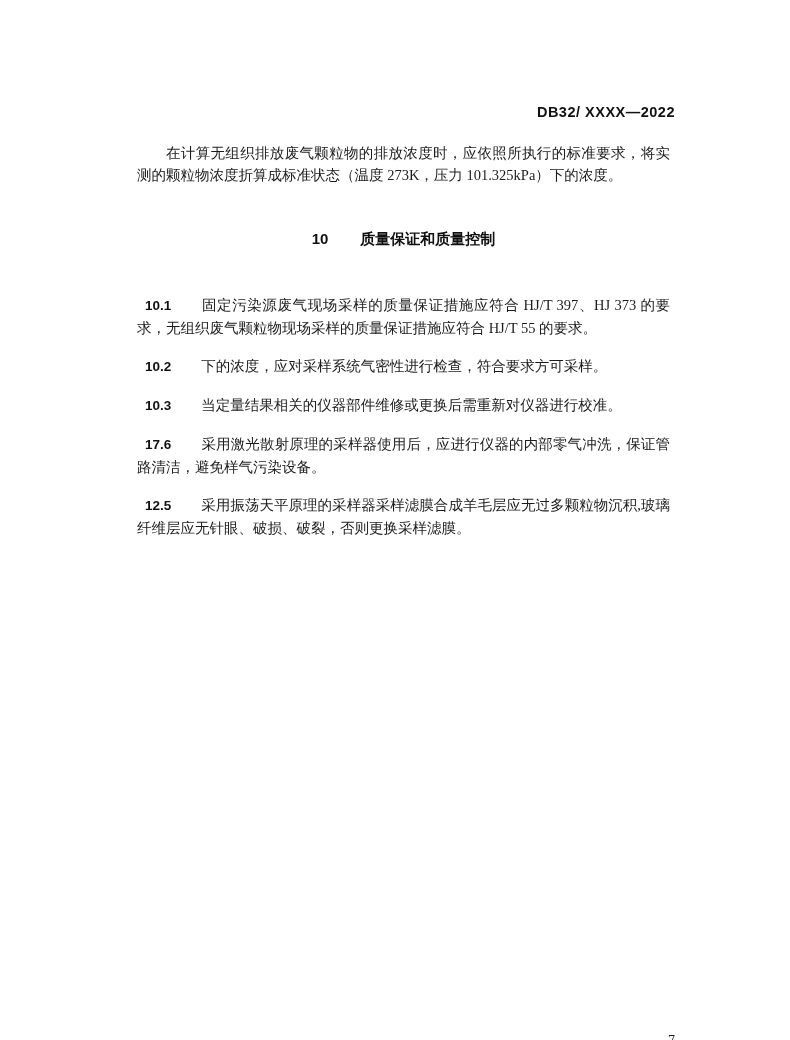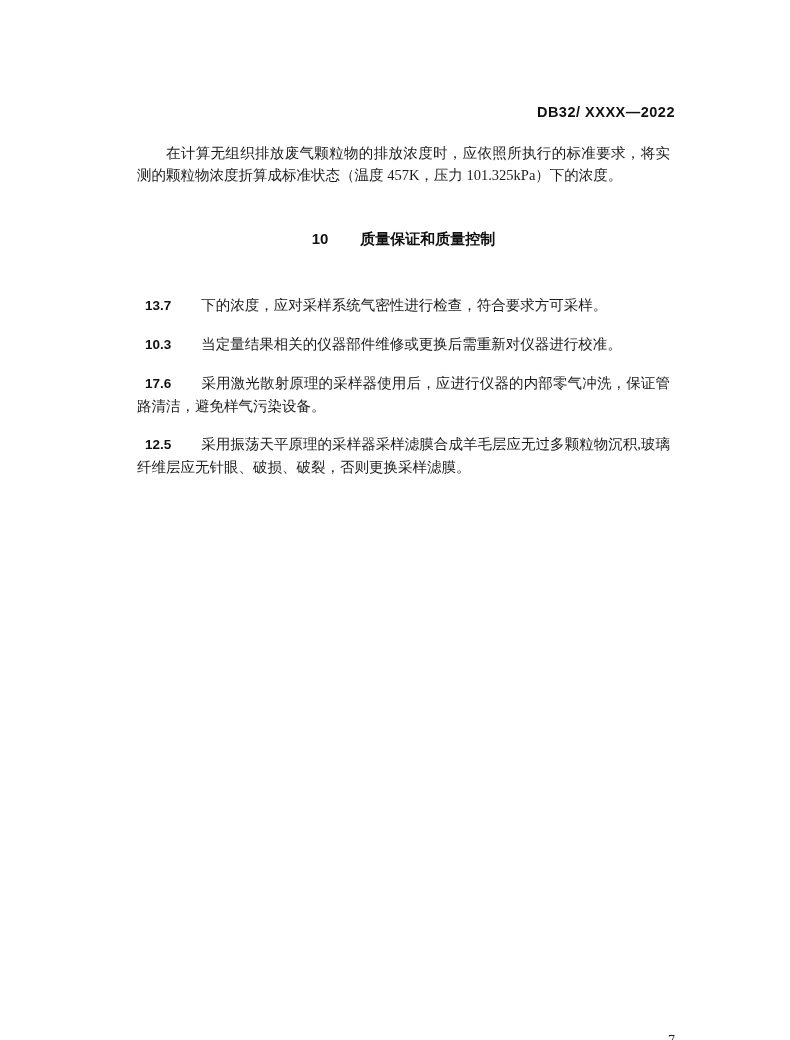--- a/index.html
+++ b/index.html
@@ -84,29 +84,32 @@
 </style>
 </head>
 <body>
 
 <div class="page">
 
   <div class="doc-header">DB32/ XXXX—2022</div>
 
   <div class="text-column">
 
-    <p class="intro">在计算无组织排放废气颗粒物的排放浓度时，应依照所执行的标准要求，将实测的颗粒物浓度折算成标准状态（温度 457K，压力 101.325kPa）下的浓度。</p>
+    <p class="intro">在计算无组织排放废气颗粒物的排放浓度时，应依照所执行的标准要求，将实测的颗粒物浓度折算成标准状态（温度 273K，压力 101.325kPa）下的浓度。</p>
 
     <h2 class="section-heading">
       <span class="sec-num">10</span><span>质量保证和质量控制</span>
     </h2>
 
+    <p class="clause">
+      <span class="clause-num">10.1</span><span>固定污染源废气现场采样的质量保证措施应符合 HJ/T 397、HJ 373 的要求，无组织废气颗粒物现场采样的质量保证措施应符合 HJ/T 55 的要求。</span>
+    </p>
 
     <p class="clause">
-      <span class="clause-num">13.7</span><span>下的浓度，应对采样系统气密性进行检查，符合要求方可采样。</span>
+      <span class="clause-num">10.2</span><span>下的浓度，应对采样系统气密性进行检查，符合要求方可采样。</span>
     </p>
 
     <p class="clause">
       <span class="clause-num">10.3</span><span>当定量结果相关的仪器部件维修或更换后需重新对仪器进行校准。</span>
     </p>
 
 
     <p class="clause">
       <span class="clause-num">17.6</span><span>采用激光散射原理的采样器使用后，应进行仪器的内部零气冲洗，保证管路清洁，避免样气污染设备。</span>
     </p>

